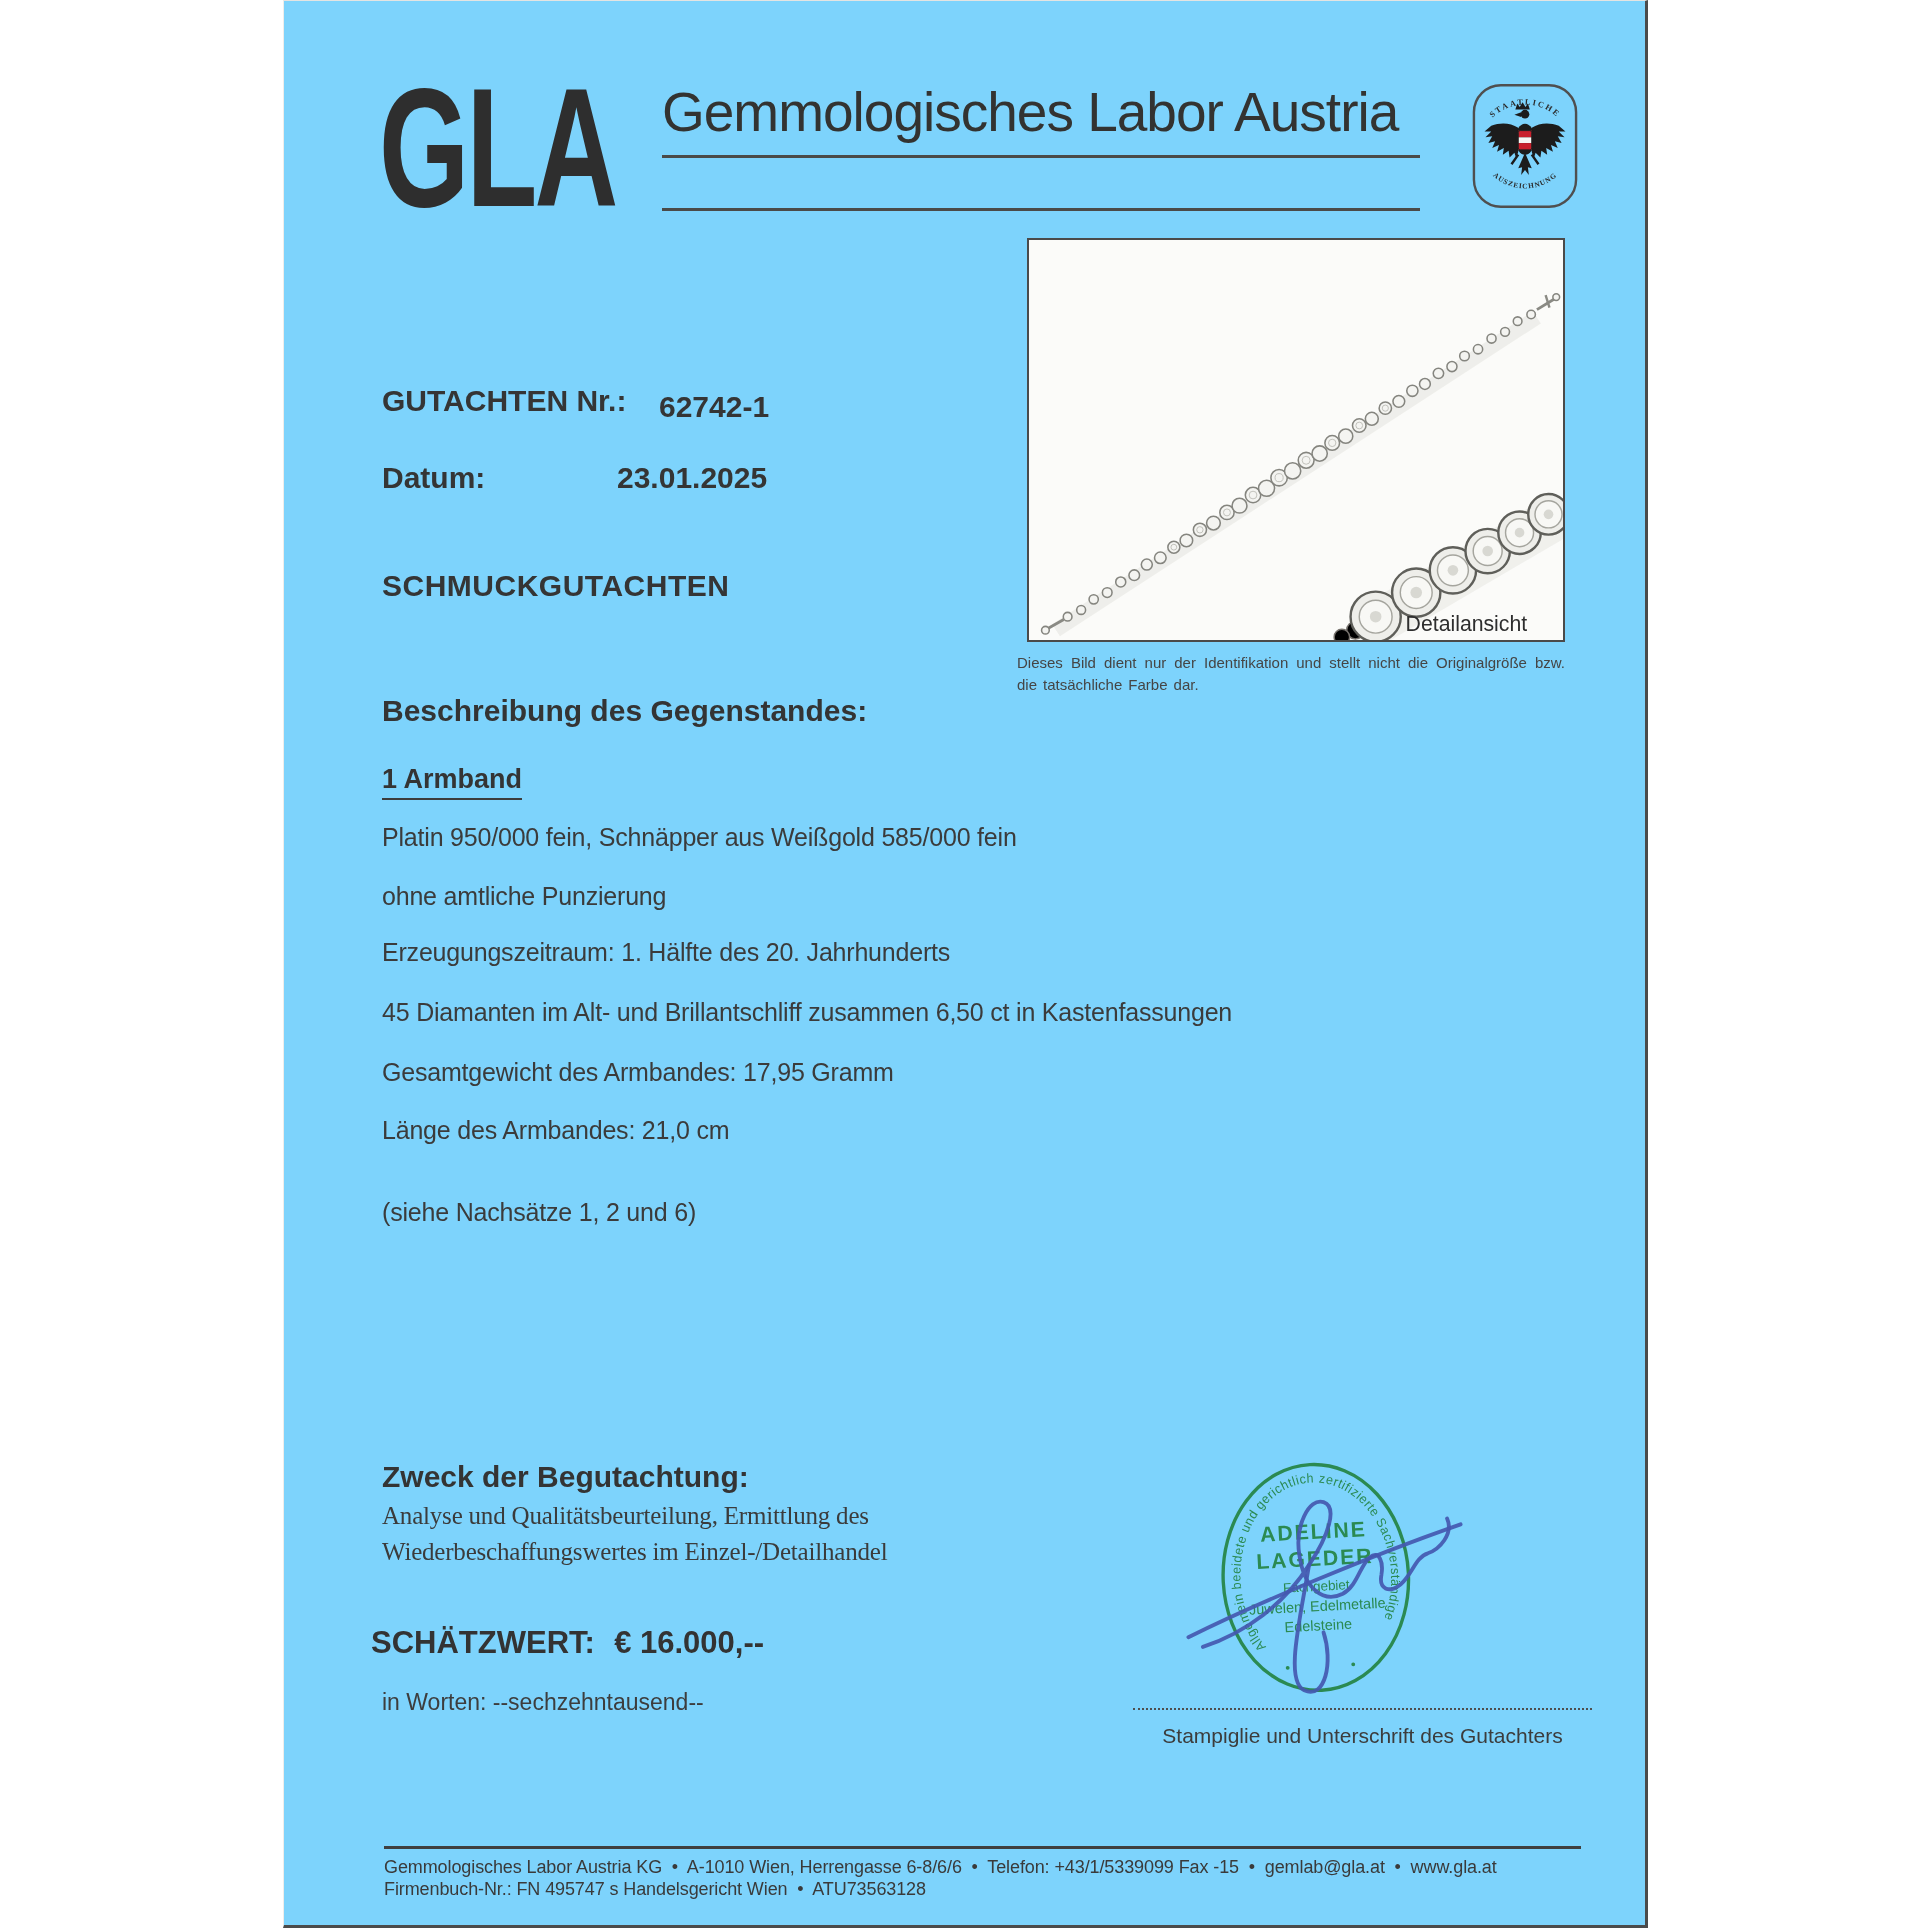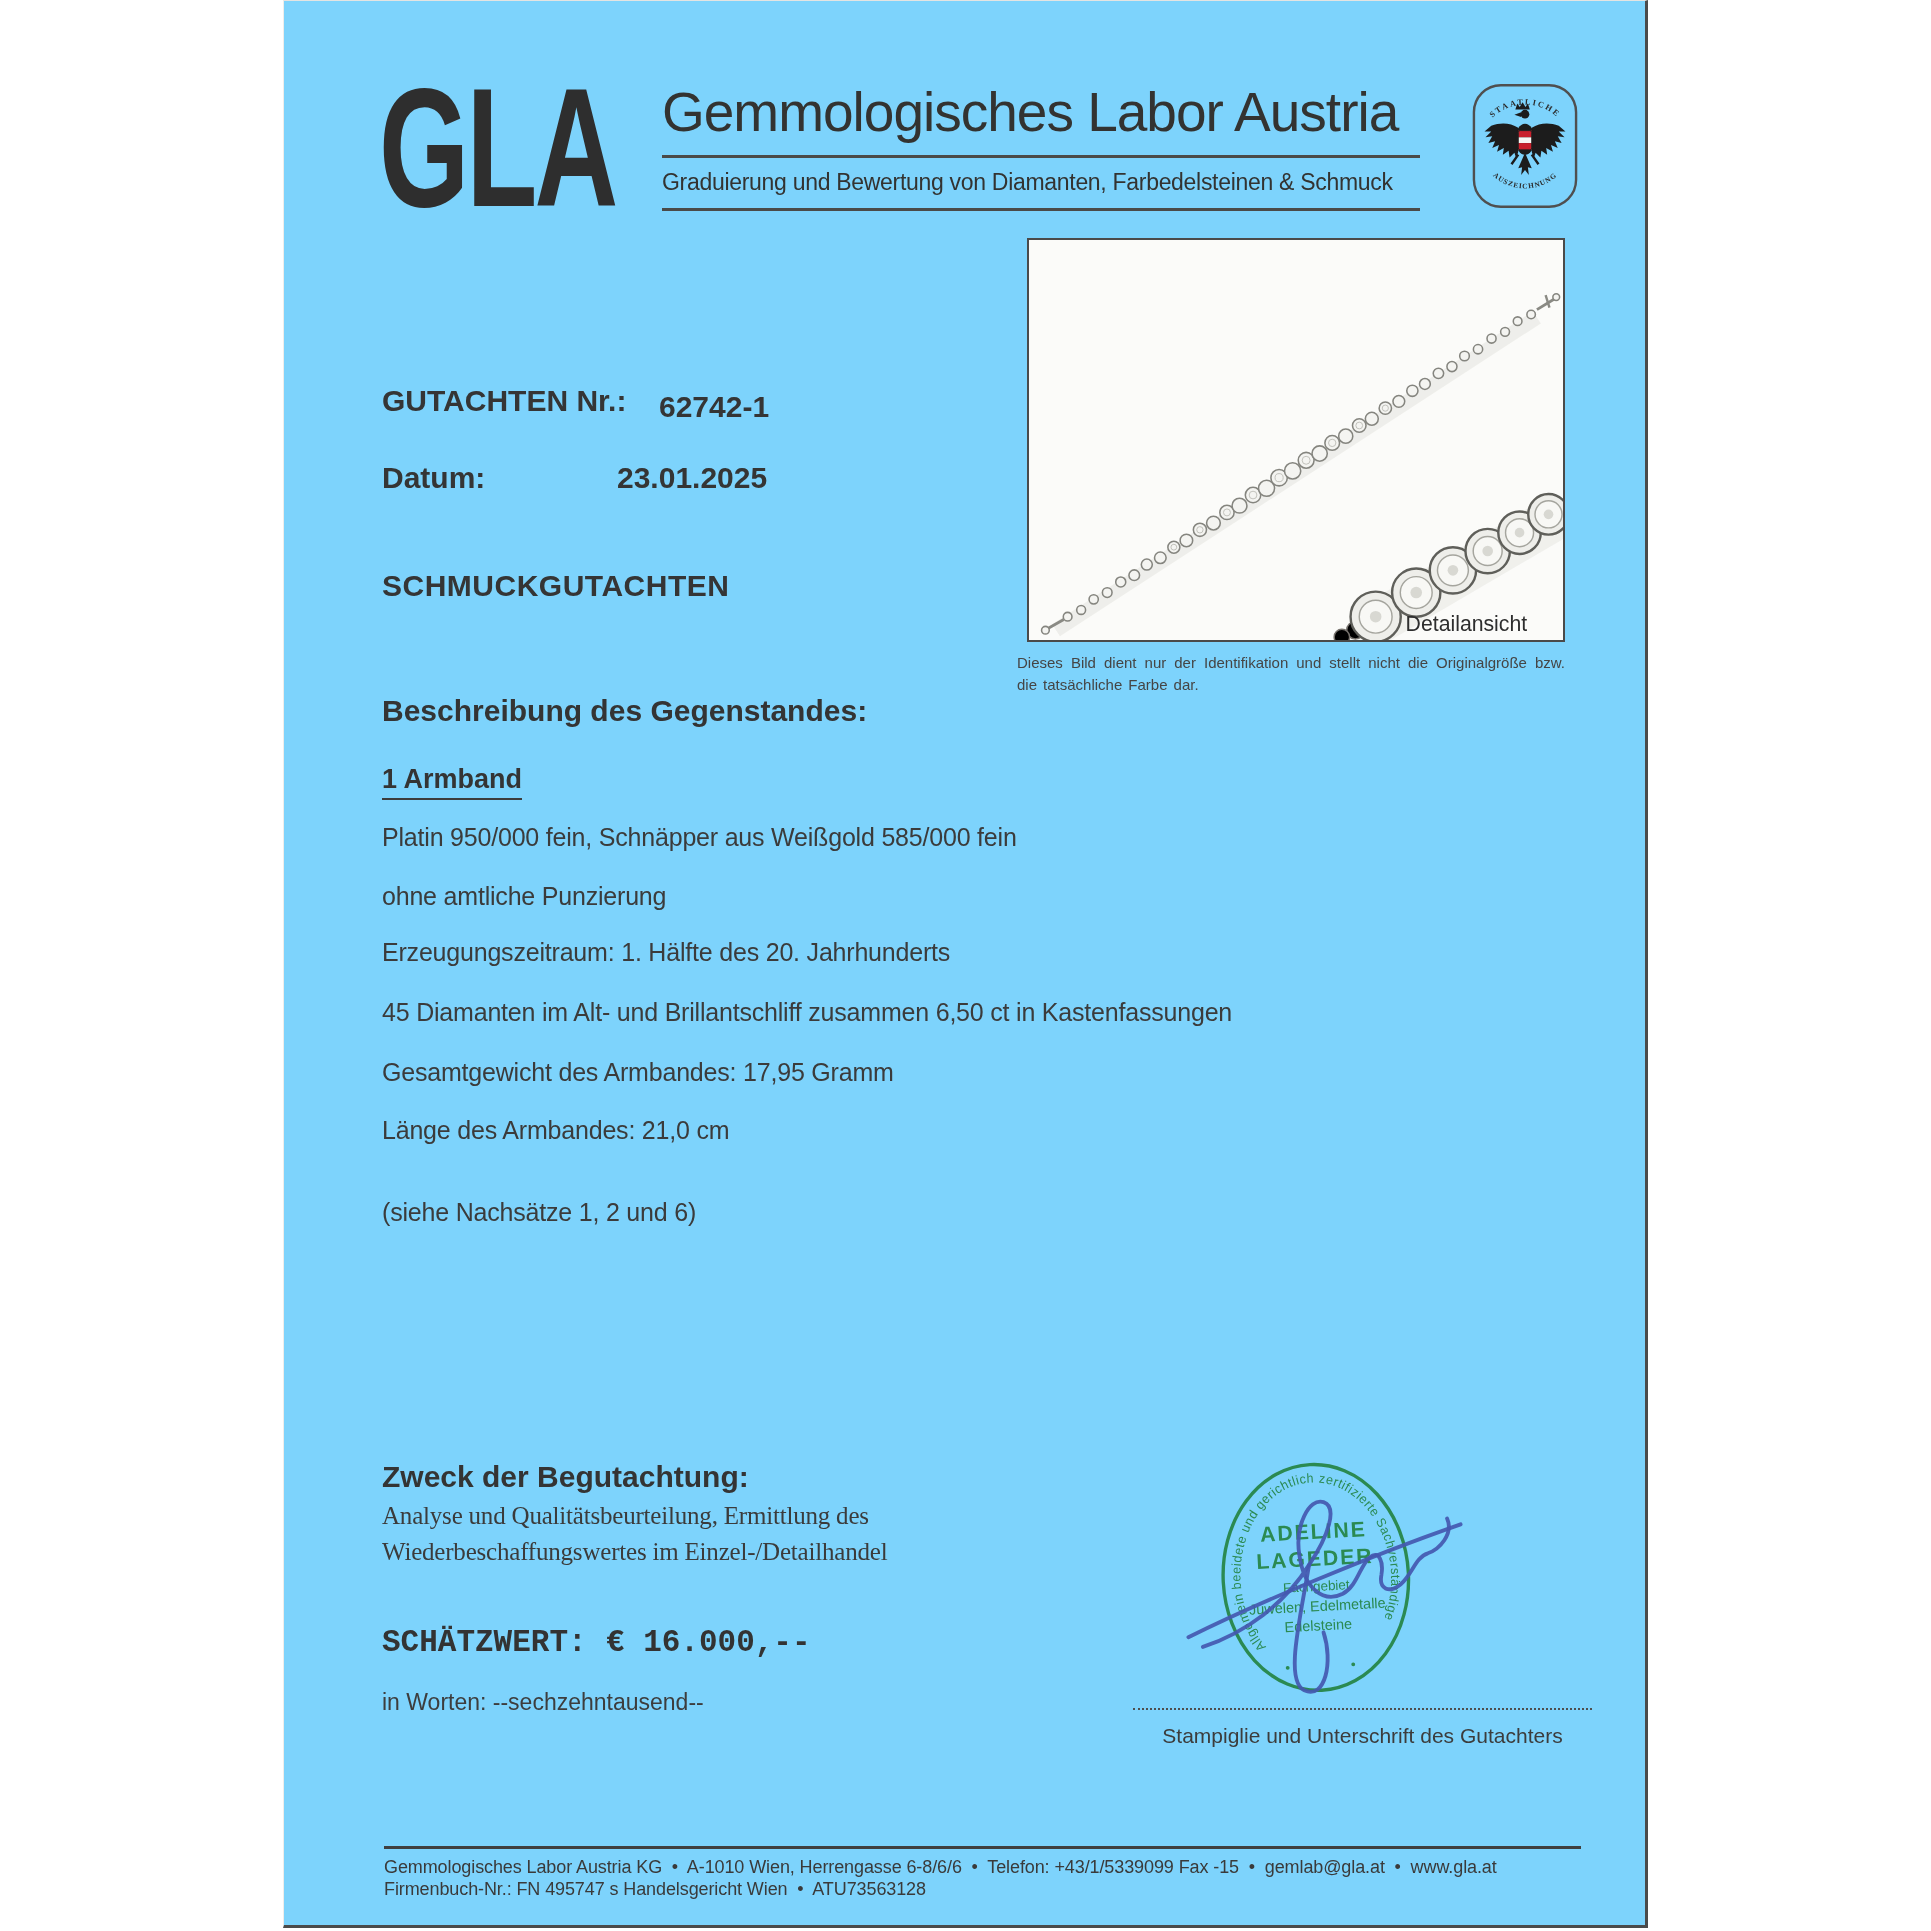--- a/index.html
+++ b/index.html
@@ -38,21 +38,20 @@
 </style>
 </head>
 <body>
 
 <div class="canvas">
   <div class="page">
 
     <div class="abs gla-logo" style="left:95px;top:63px;">GLA</div>
     <div class="abs brand-title" style="left:378px;top:84px;">Gemmologisches Labor Austria</div>
     <div class="abs rule" style="left:378px;top:154px;width:758px;"></div>
-    <div class="abs brand-sub" style="left:378px;top:170px;">Graduierung und Bewertung von Diamanten, Farbedelsteinen &amp; Schmuck</div>
     <div class="abs rule" style="left:378px;top:207px;width:758px;"></div>
 
     <svg class="abs" style="left:1188px;top:82px;" width="106" height="126" viewBox="0 0 110 130">
       <rect x="2" y="2" width="106" height="126" rx="28" ry="28" fill="none" stroke="#4f4f4f" stroke-width="2.5"></rect>
       <path id="em-top" d="M 18,40 A 42,34 0 0 1 92,40" fill="none"></path>
       <text class="emblem-text" font-size="8.5" letter-spacing="2">
         <textPath href="#em-top" startOffset="50%" text-anchor="middle">STAATLICHE</textPath>
       </text>
       <path id="em-bot" d="M 14,86 A 46,42 0 0 0 96,86" fill="none"></path>
       <text class="emblem-text" font-size="7.5" letter-spacing="1">
@@ -187,21 +186,21 @@
     <div class="abs body-line" style="left:98px;top:939px;">Erzeugungszeitraum: 1. Hälfte des 20. Jahrhunderts</div>
     <div class="abs body-line" style="left:98px;top:999px;">45 Diamanten im Alt- und Brillantschliff zusammen 6,50 ct in Kastenfassungen</div>
     <div class="abs body-line" style="left:98px;top:1059px;">Gesamtgewicht des Armbandes: 17,95 Gramm</div>
     <div class="abs body-line" style="left:98px;top:1117px;">Länge des Armbandes: 21,0 cm</div>
     <div class="abs body-line" style="left:98px;top:1199px;">(siehe Nachsätze 1, 2 und 6)</div>
 
     <div class="abs h-section" style="left:98px;top:1461px;">Zweck der Begutachtung:</div>
     <div class="abs purpose-text" style="left:98px;top:1497px;font-family:Liberation Serif, serif;">Analyse und Qualitätsbeurteilung, Ermittlung des
 Wiederbeschaffungswertes im Einzel-/Detailhandel</div>
 
-    <div class="abs value-row" style="left:98px;top:1626px;font-family:Liberation Mono, monospace;">
+    <div class="abs value-row" style="left:87px;top:1626px;">
       <span>SCHÄTZWERT:</span><span class="val">€ 16.000,--</span>
     </div>
     <div class="abs in-words" style="left:98px;top:1690px;">in Worten: --sechzehntausend--</div>
 
     <svg class="abs" style="left:888px;top:1443px;" width="444" height="290" viewBox="0 0 460 300">
       <g transform="rotate(-3 149 138)">
         <ellipse class="stamp-ring" cx="149" cy="138" rx="96" ry="117" fill="none" stroke-width="3.5"></ellipse>
         <path id="ring" d="M 94,207 A 78,98 0 1 1 204,207" fill="none"></path>
         <text class="stamp-text" font-size="13.5" letter-spacing="0.6">
           <textPath href="#ring" textLength="400" lengthAdjust="spacingAndGlyphs">Allgemein beeidete und gerichtlich zertifizierte Sachverständige</textPath>

